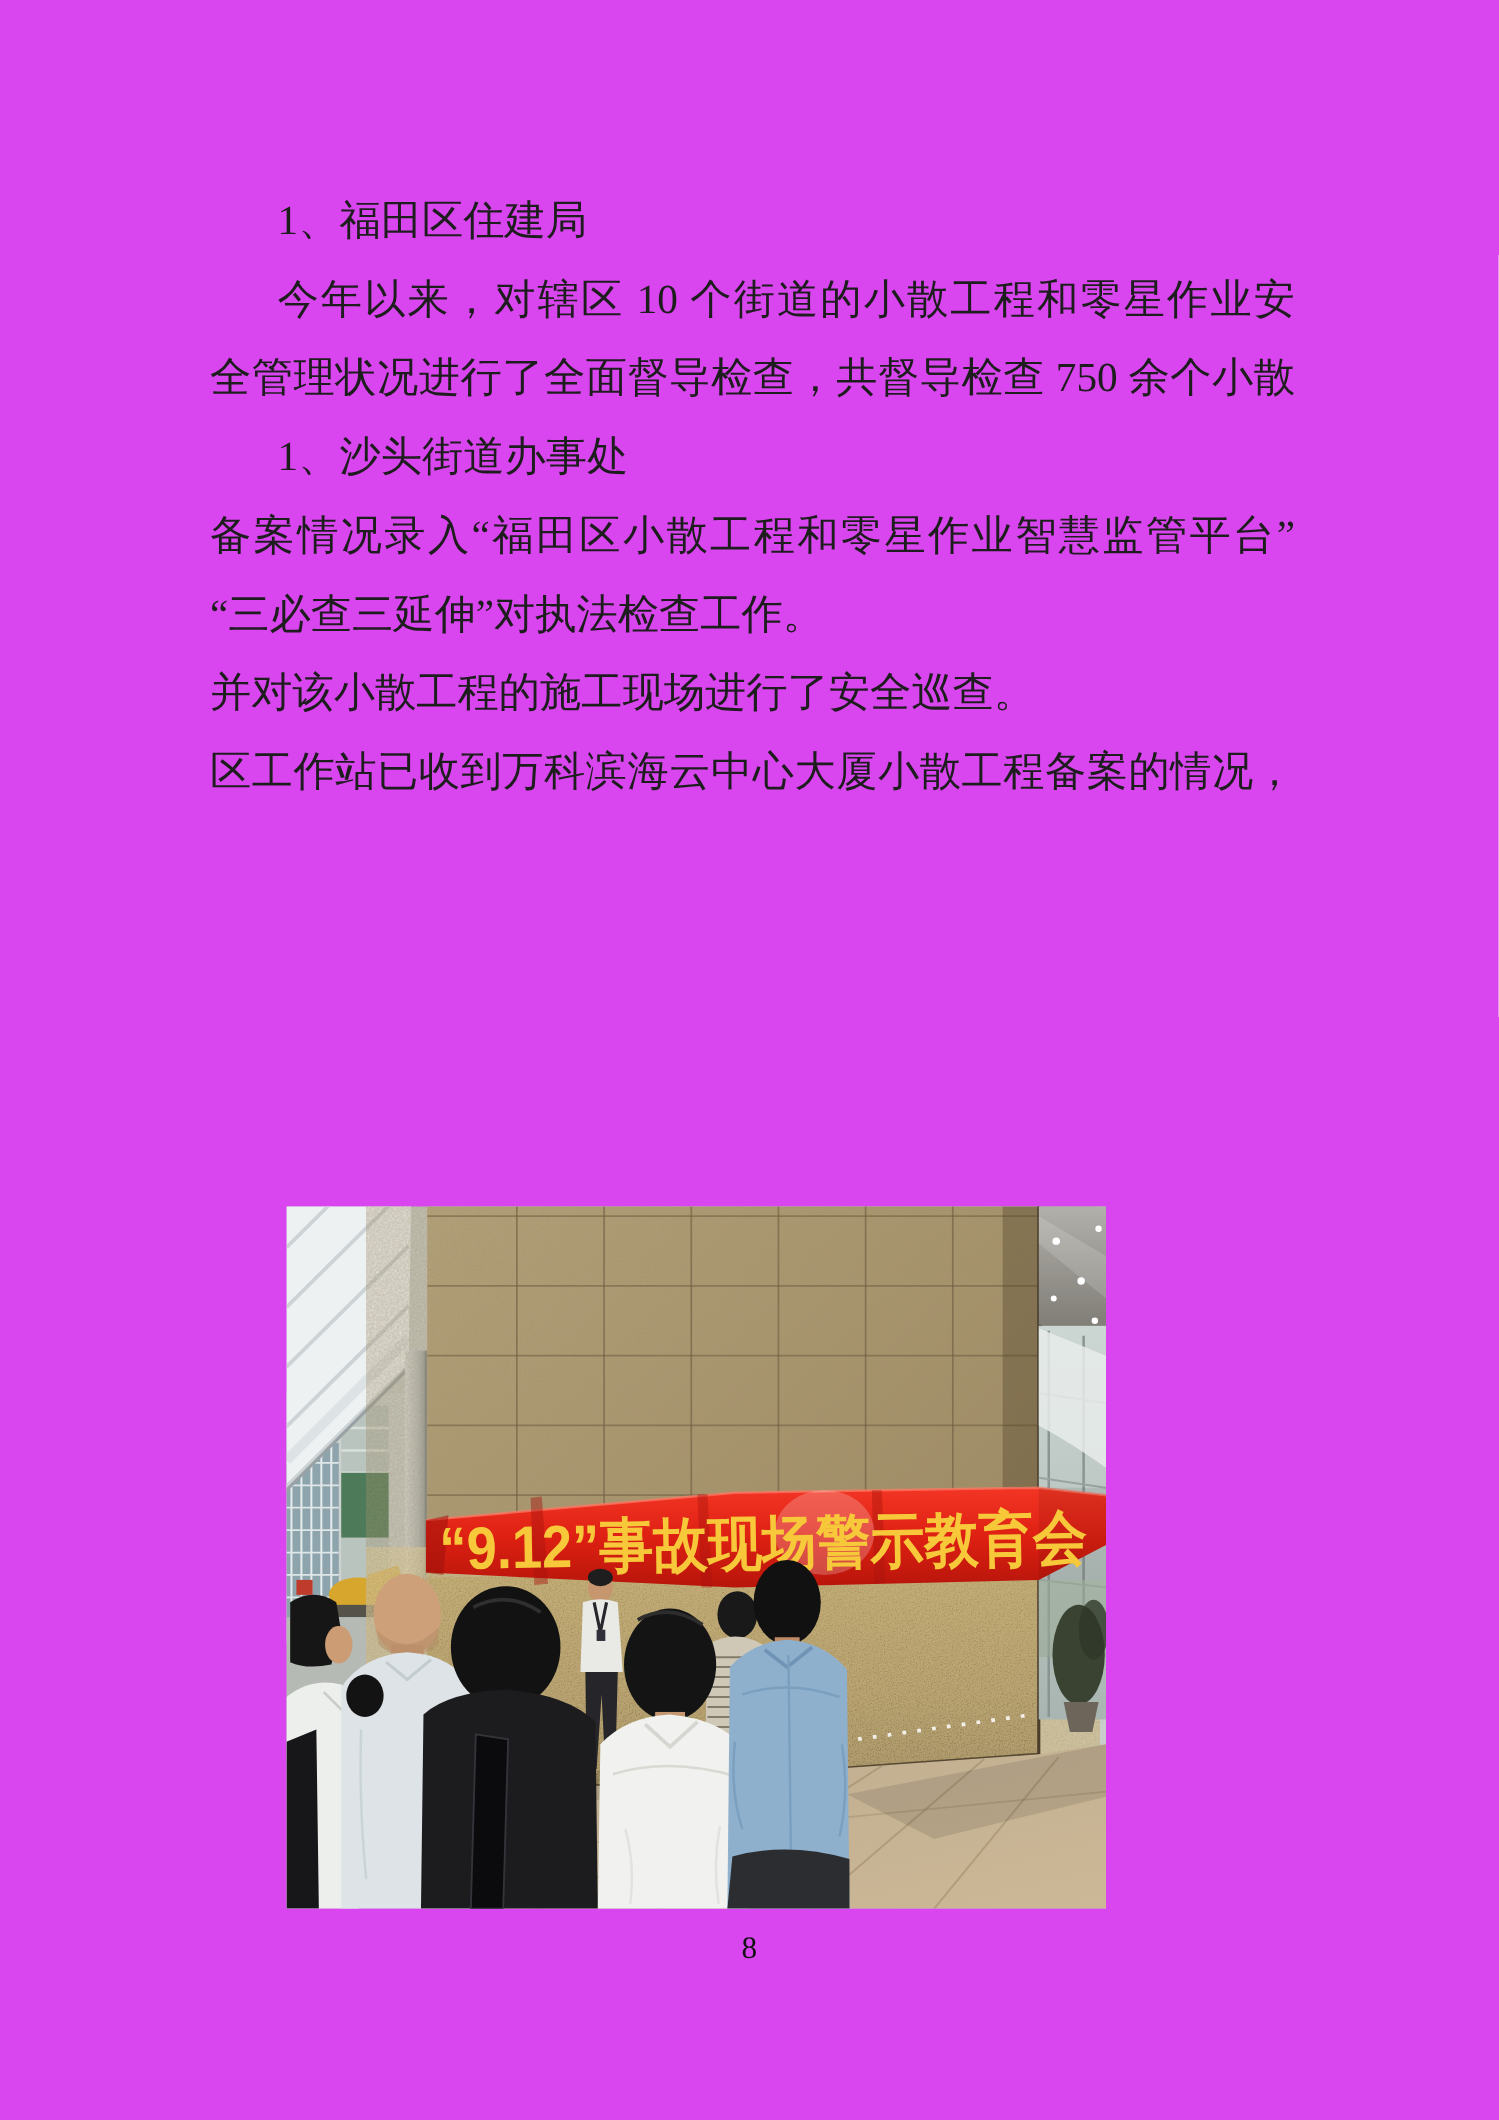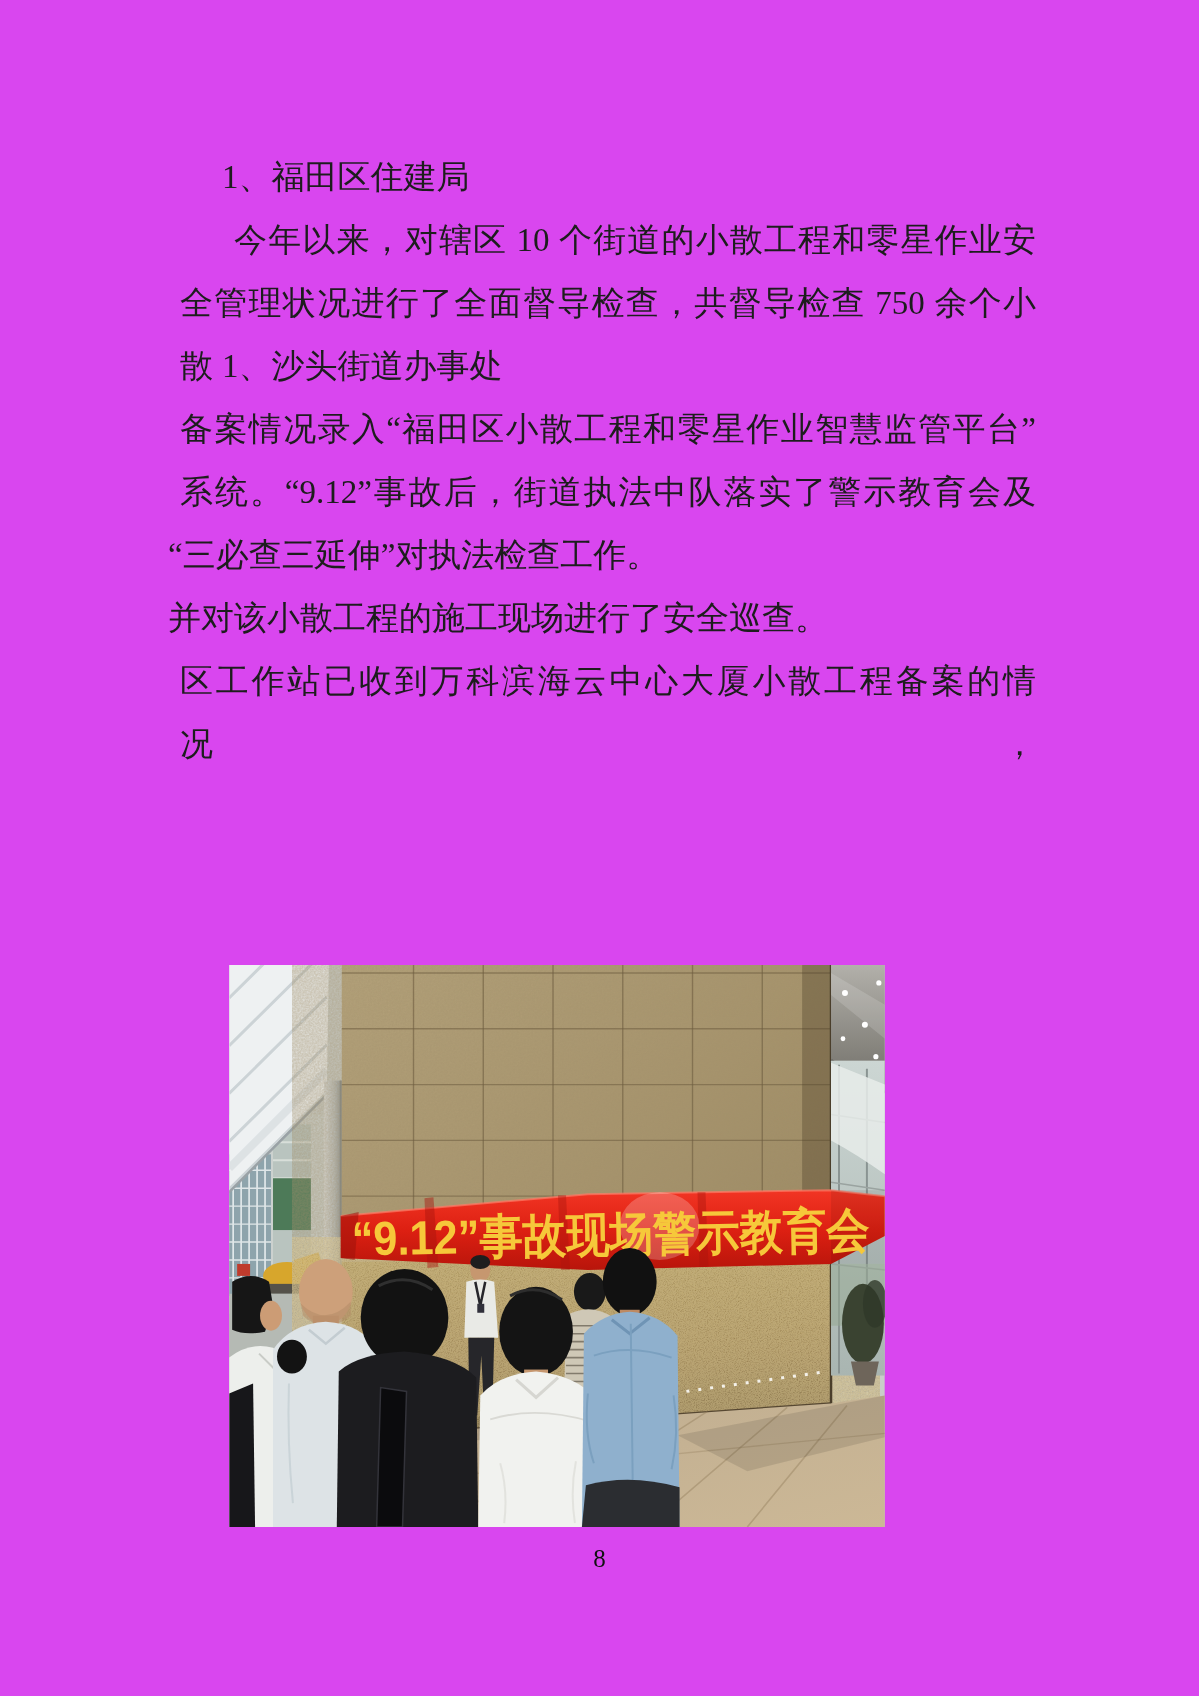--- a/index.html
+++ b/index.html
@@ -6,42 +6,41 @@
   .page{
     position:relative;width:1199px;height:1696px;background:#d946ef;overflow:hidden;
     font-family:"Liberation Serif","DejaVu Serif",serif;
   }
   .doc-text{
     position:absolute;left:168px;top:146px;width:868px;
     font-size:33px;color:#1d1d1d;
   }
   .line{height:63px;line-height:63px;white-space:normal;}
   .line.indent{text-indent:54px;}
-  .line.fill{text-align:justify;text-align-last:justify;margin-left:12px;}
+  .line.fill{text-align:justify;text-align-last:justify;}
   .photo-wrap{
     position:absolute;left:228px;top:965px;width:658px;height:562px;
   }
   .photo-wrap svg{display:block;width:100%;height:100%;}
   .page-number{
     position:absolute;left:0;top:1545px;width:100%;
     text-align:center;font-size:25px;color:#111;
   }
 </style>
 </head>
 <body>
 
 <div class="page">
 
   <div class="doc-text">
     <div class="line indent">1、福田区住建局</div>
     <div class="line indent fill">今年以来，对辖区 10 个街道的小散工程和零星作业安</div>
     <div class="line fill">全管理状况进行了全面督导检查，共督导检查 750 余个小散</div>
     <div class="line indent">1、沙头街道办事处</div>
     <div class="line fill">备案情况录入“福田区小散工程和零星作业智慧监管平台”</div>
-    <div class="line fill">系统。“9.12”事故后，街道执法中队落实了警示教育会及</div>
     <div class="line">“三必查三延伸”对执法检查工作。</div>
     <div class="line">并对该小散工程的施工现场进行了安全巡查。</div>
     <div class="line fill">区工作站已收到万科滨海云中心大厦小散工程备案的情况，</div>
   </div>
 
   <div class="photo-wrap">
     <svg viewBox="0 0 658 564" xmlns="http://www.w3.org/2000/svg">
       <defs>
         <linearGradient id="wallG" x1="0" y1="0" x2="1" y2="1">
           <stop offset="0" stop-color="#b8a67e"></stop>

